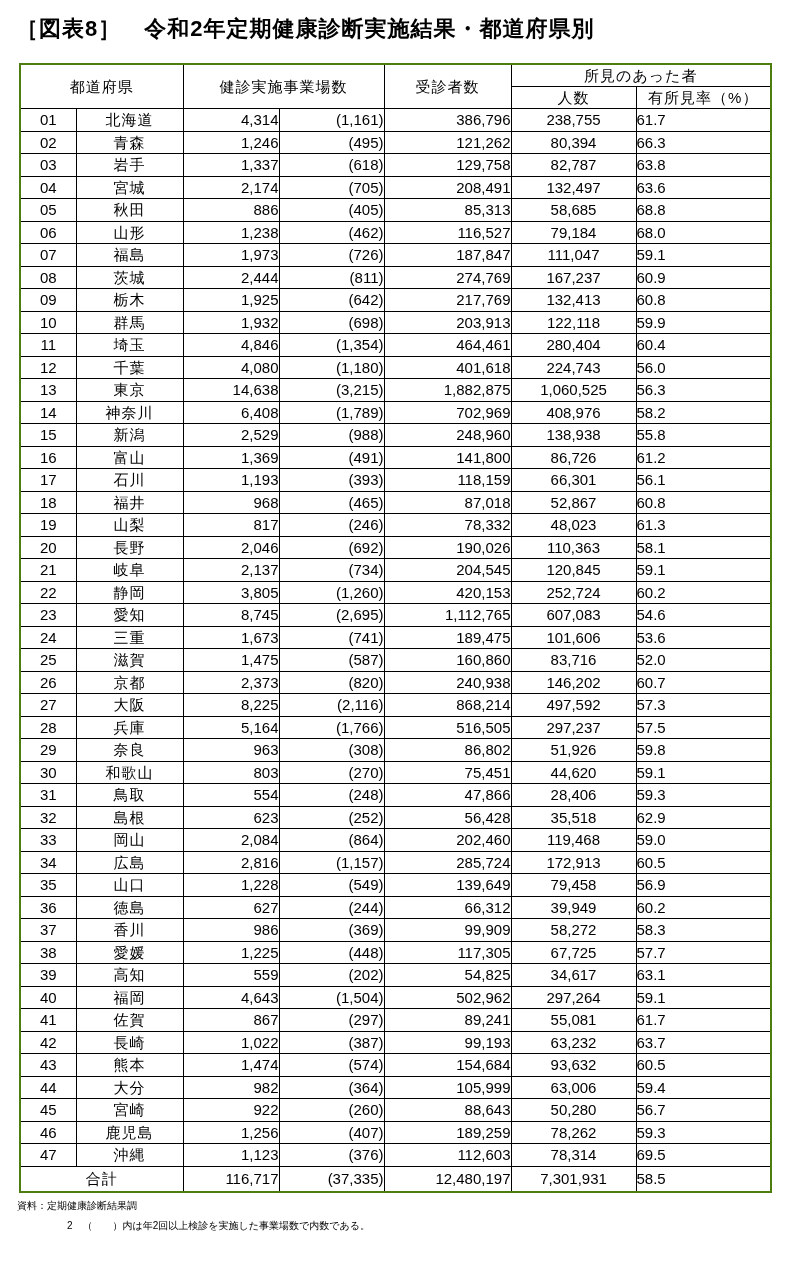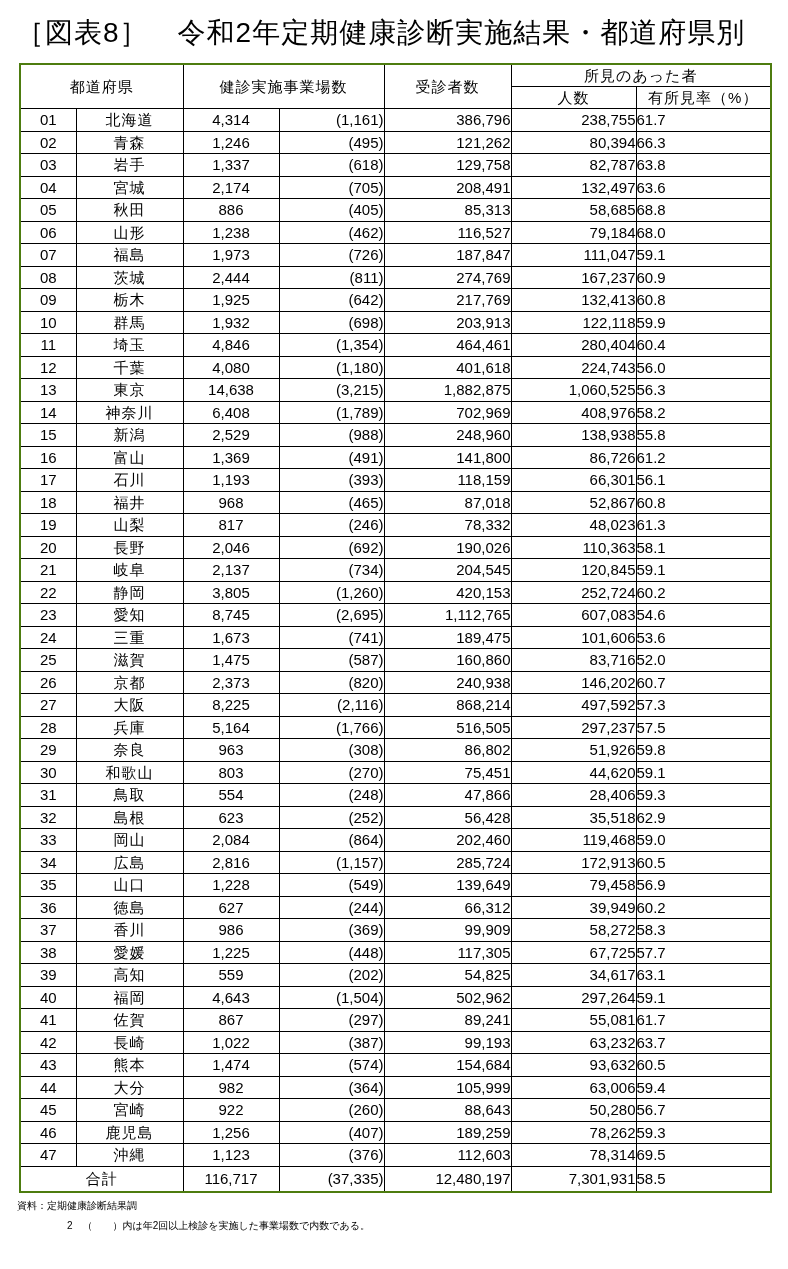--- a/index.html
+++ b/index.html
@@ -13,22 +13,22 @@
     position: relative;
     width: 788px;
     height: 1269px;
     background: #ffffff;
     overflow: hidden;
   }
   .page-title {
     position: absolute;
     left: 16px;
     top: 14px;
-    font-size: 28px;
-    font-weight: normal;
+    font-size: 22px;
+    font-weight: bold;
     letter-spacing: 1px;
     white-space: nowrap;
   }
   table.health-table {
     position: absolute;
     left: 19px;
     top: 63px;
     width: 751px;
     border-collapse: collapse;
     table-layout: fixed;
@@ -48,24 +48,24 @@
     line-height: 21px;
     text-align: center;
     letter-spacing: 1px;
   }
   tbody td {
     height: 21.5px;
     line-height: 21.5px;
   }
   td.c-code   { text-align: center; }
   td.c-name   { text-align: center; letter-spacing: 1px; }
-  td.c-est    { text-align: center; padding-right: 12px; border-right: none; }
+  td.c-est    { text-align: right; padding-right: 12px; border-right: none; }
   td.c-paren  { text-align: right; padding-right: 8px;  border-left: none; }
   td.c-exam   { text-align: right; padding-right: 16px; }
-  td.c-count  { text-align: right; padding-right: 18px; margin-left: 20px; }
+  td.c-count  { text-align: center; padding-right: 18px; margin-left: 20px; }
   td.c-rate   { }
   tfoot td {
     border-top: 3px solid #000;
     height: 24px;
     line-height: 24px;
   }
   tfoot td.c-label { text-align: center; letter-spacing: 1px; }
   .footer-notes {
     position: absolute;
     left: 17px;

